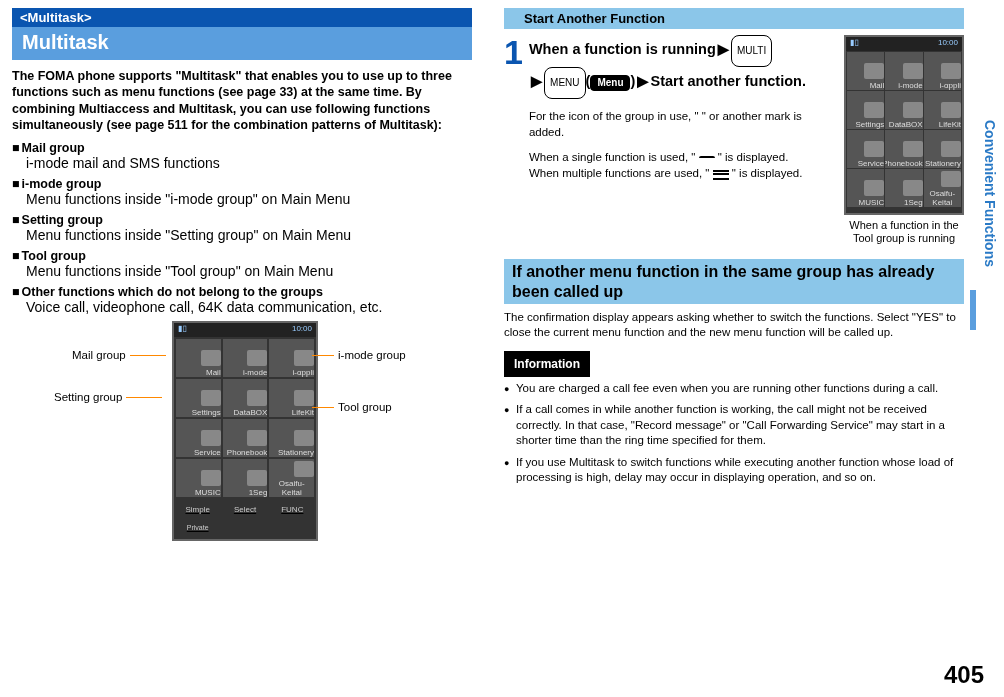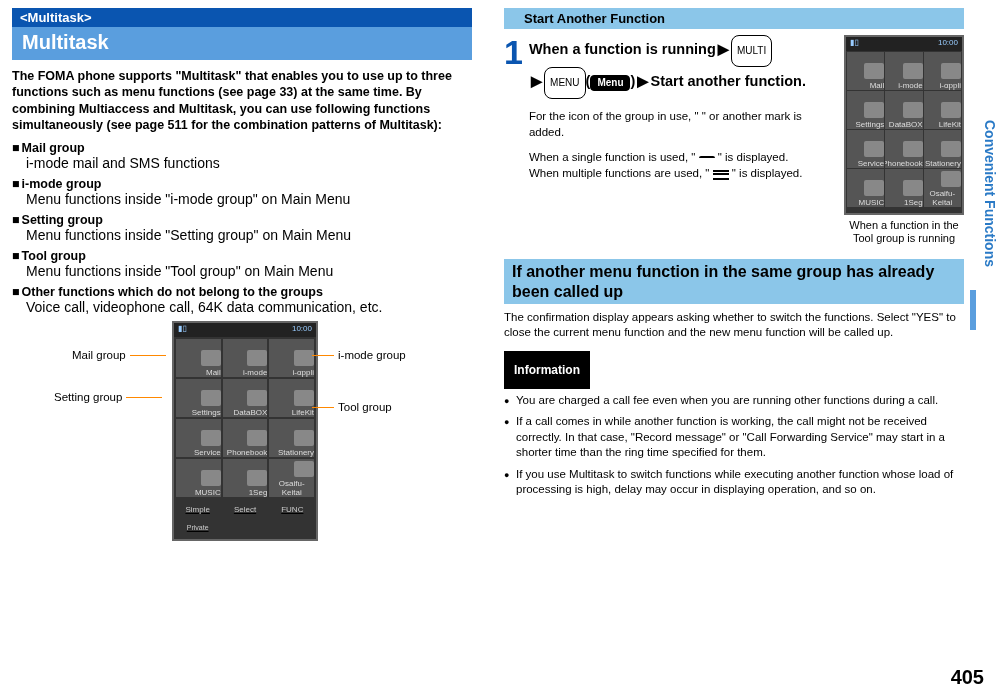--- a/index.html
+++ b/index.html
@@ -236,21 +236,21 @@
     font-size: 11.5px;
     margin-top: 6px;
     line-height: 1.35;
   }
 
   .info-head {
     background: #000;
     color: #fff;
     font-weight: bold;
     display: inline-block;
-    padding: 12px 10px;
+    padding: 6px 10px;
     font-size: 12px;
     margin-top: 10px;
   }
   .info-list {
     margin-top: 4px;
     font-size: 11.5px;
     line-height: 1.35;
   }
   .info-list li {
     list-style: none;
@@ -282,21 +282,21 @@
     right: 28px;
     top: 290px;
     width: 6px;
     height: 40px;
     background: #5a9ede;
   }
   .page-num {
     position: absolute;
     right: 20px;
     bottom: 8px;
-    font-size: 20px;
+    font-size: 24px;
     font-weight: bold;
   }
 </style>
 </head>
 <body>
 
 <div class="page">
 
   <div class="col">
     <div class="title-block">

